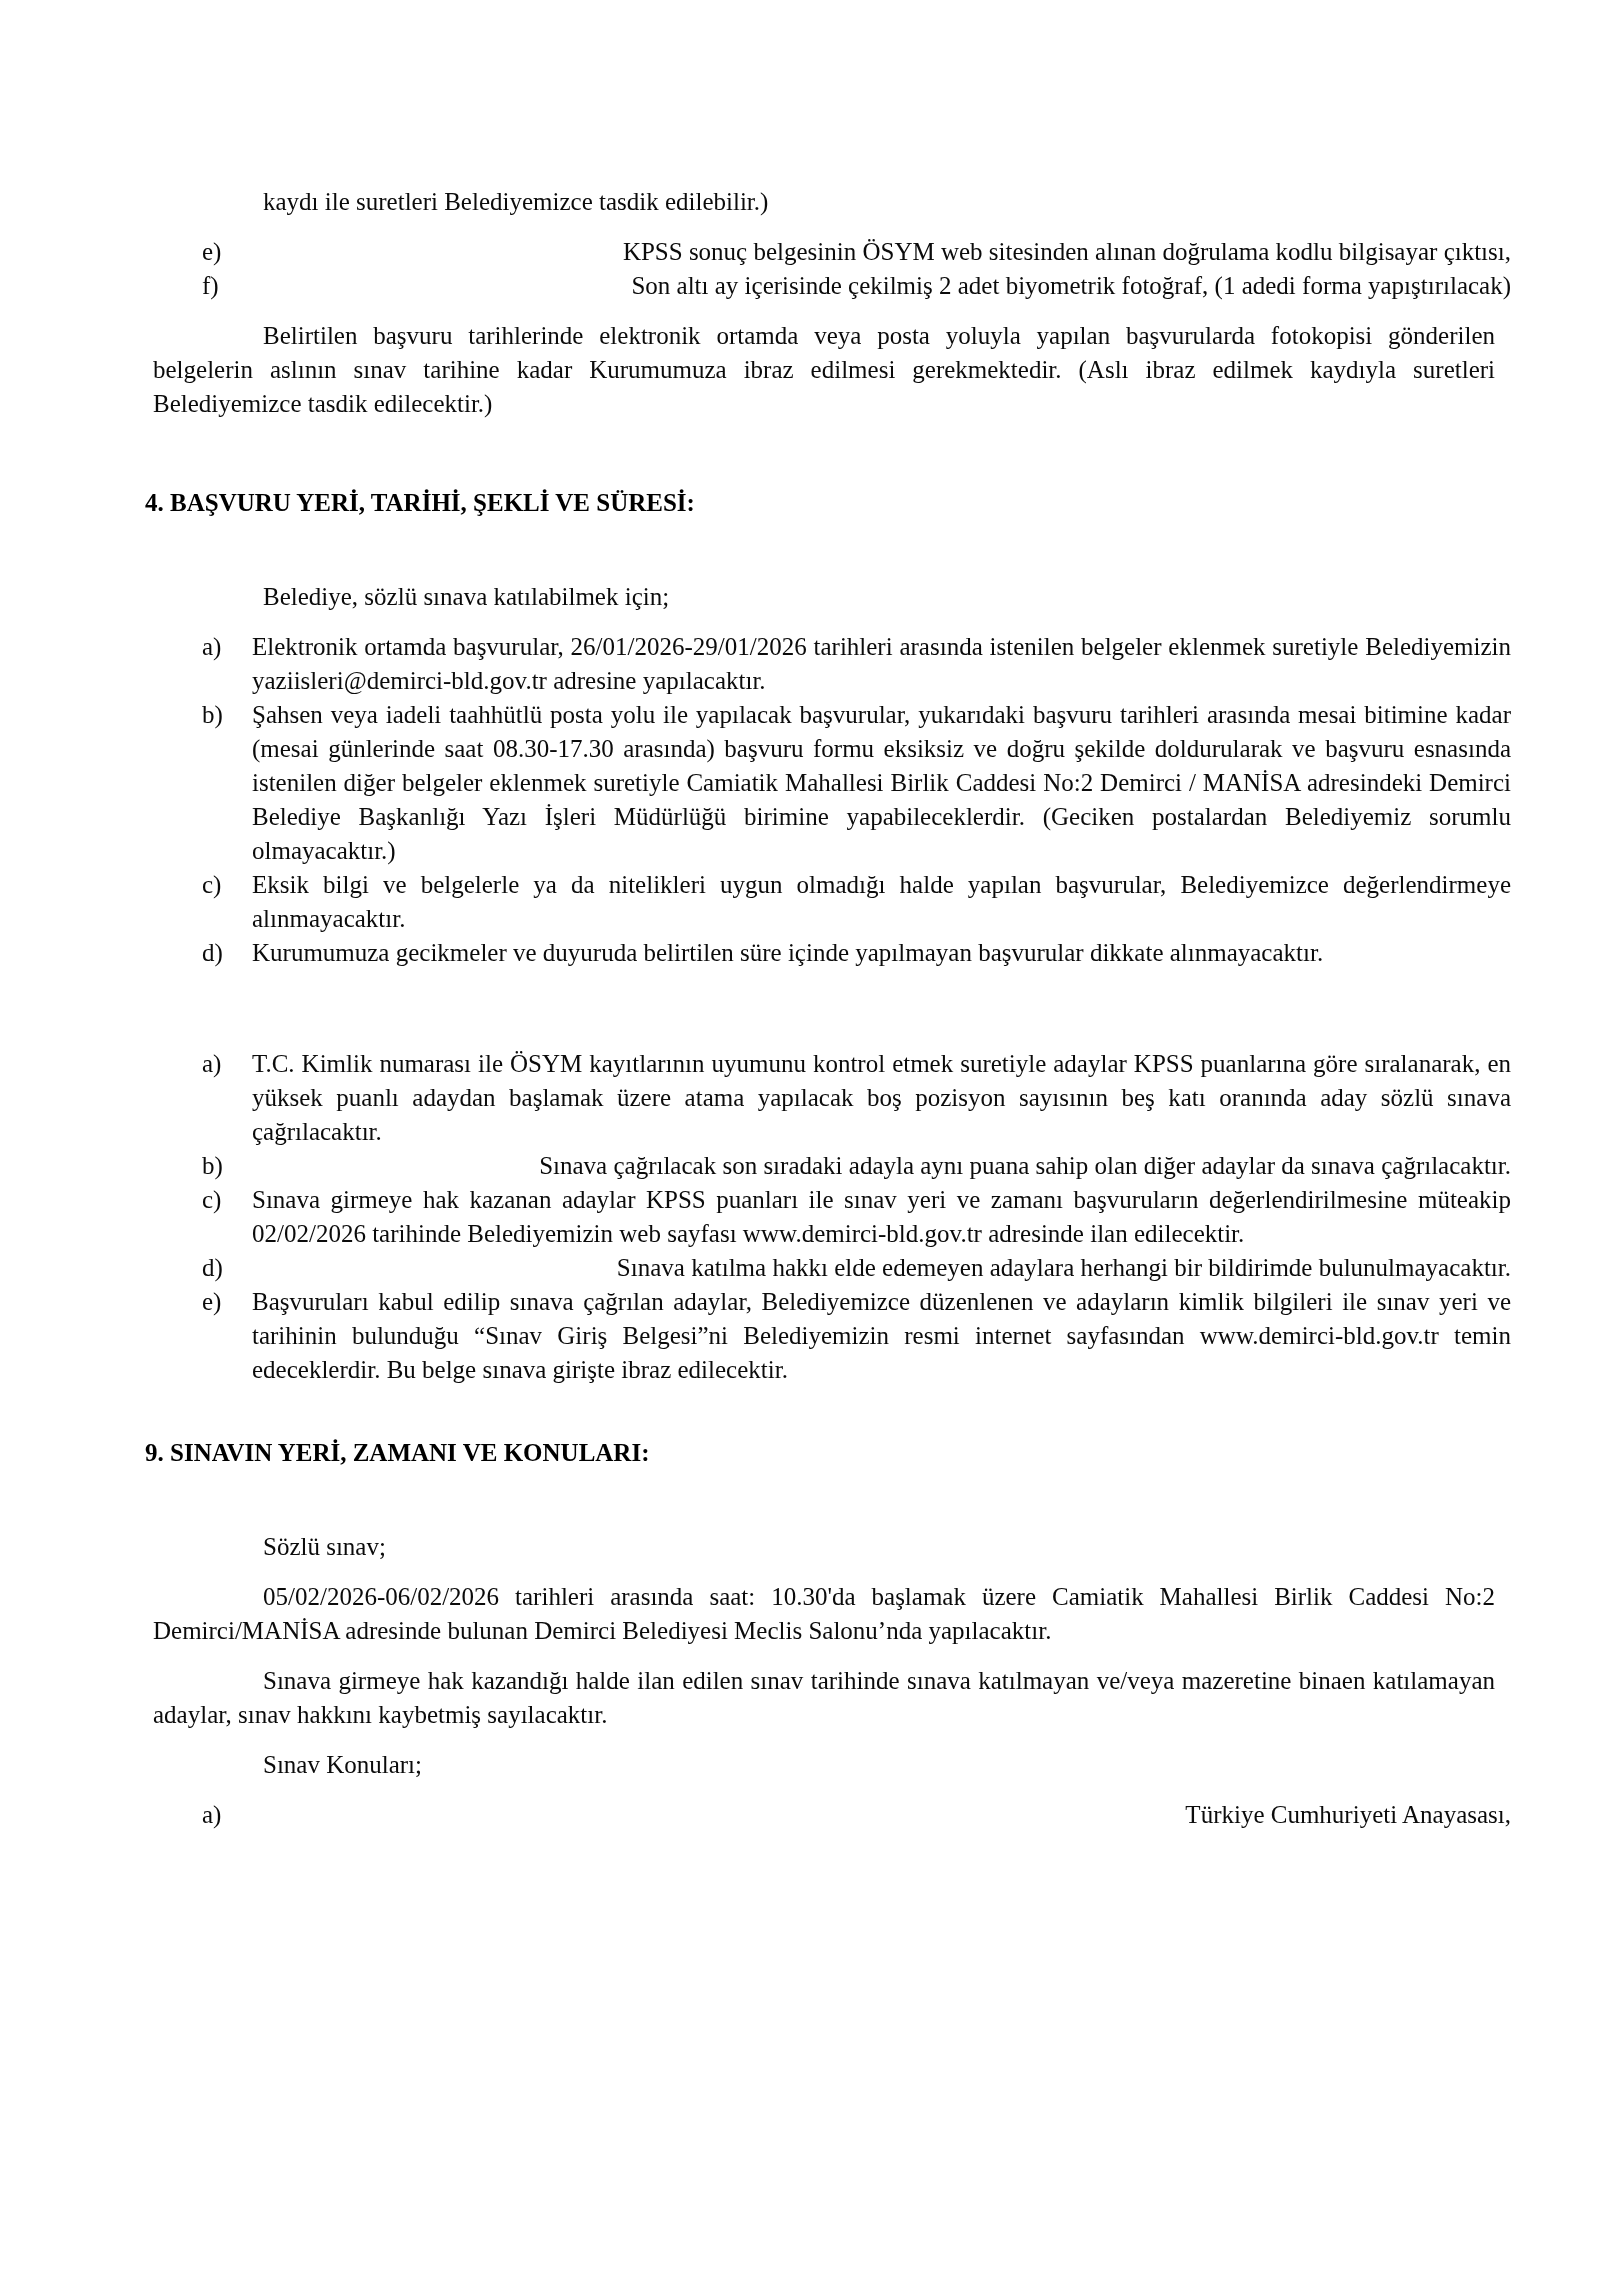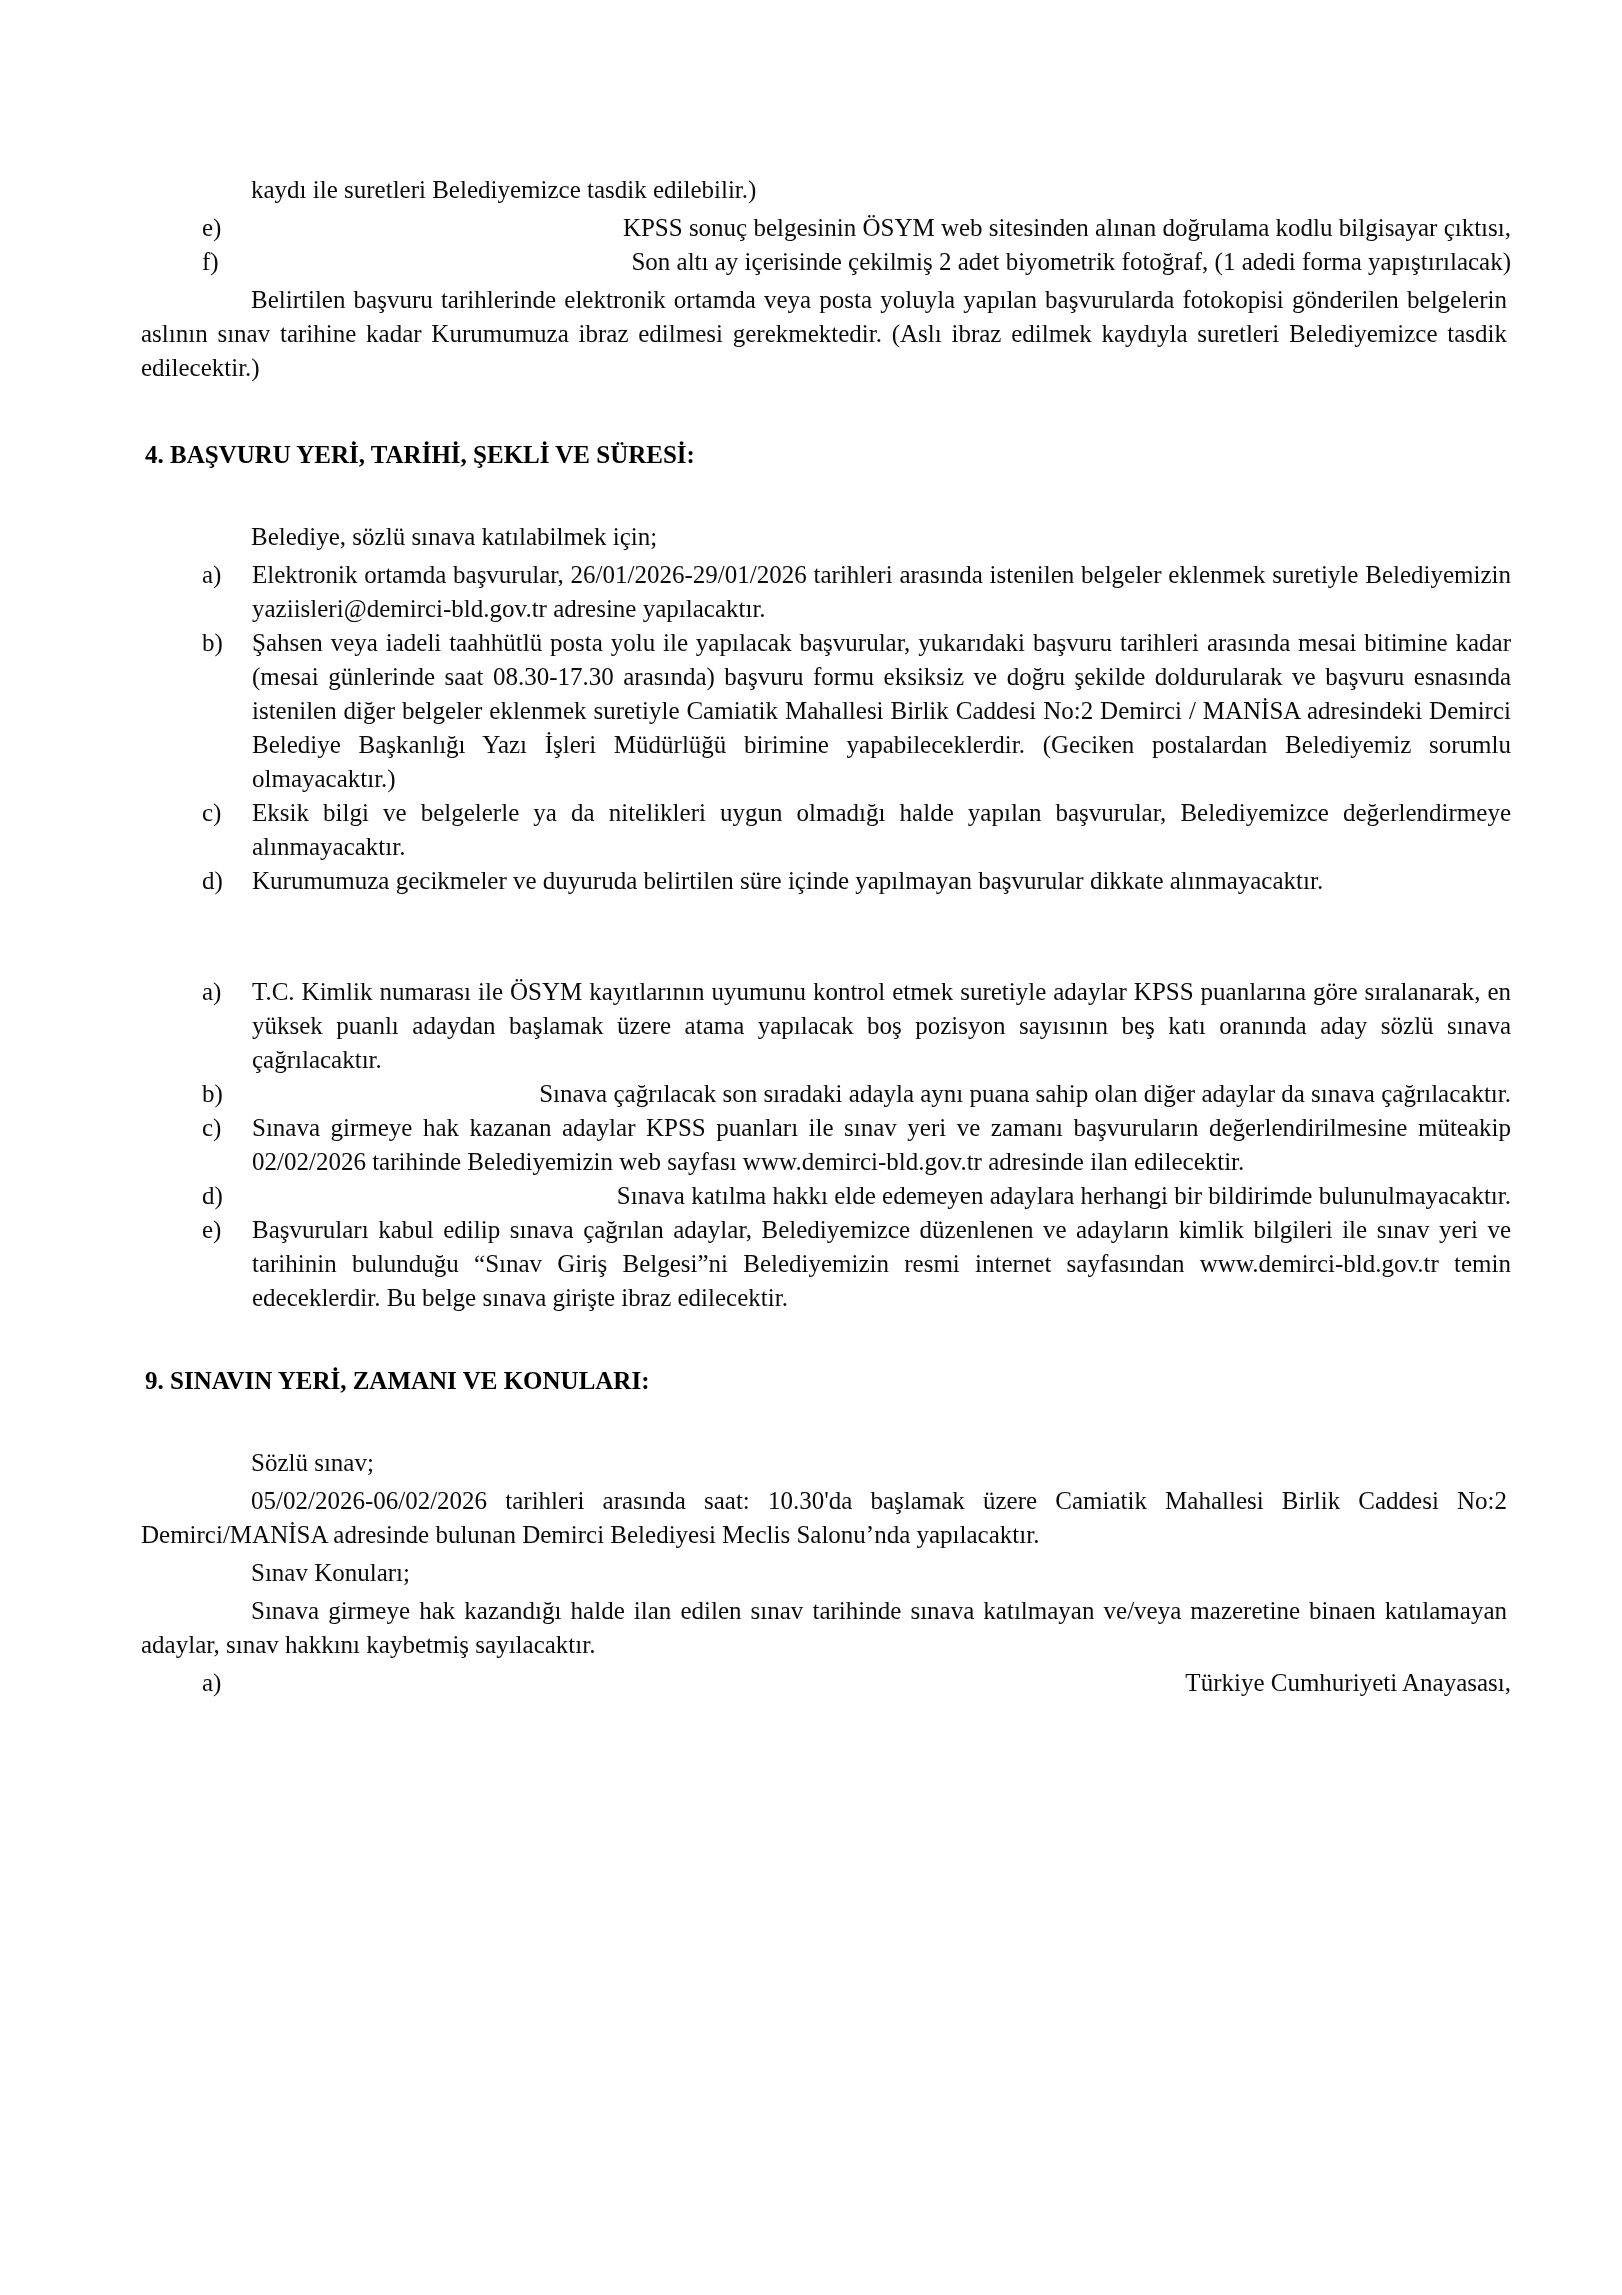--- a/index.html
+++ b/index.html
@@ -27,21 +27,21 @@
     font-family: "Liberation Serif", "DejaVu Serif", serif;
     font-size: 25px;
     line-height: 34px;
     color: #0b0b0b;
     text-align: justify;
     text-justify: inter-word;
     hyphens: none;
     -webkit-hyphens: none;
   }
   p.para-indent {
-    margin: 4px;
+    margin: 16px;
     text-indent: 110px;
   }
   
   h2.sec-heading {
     margin: 8px;
     font-family: "Liberation Serif", "DejaVu Serif", serif;
     font-weight: bold;
     font-size: 25px;
     line-height: 34px;
     color: #000000;
@@ -164,23 +164,23 @@
 
     <h2 class="sec-heading">9. SINAVIN YERİ, ZAMANI VE KONULARI:</h2>
 
     <div class="gap-md"></div>
 
     <p class="para-indent single-line">Sözlü sınav;</p>
 
     <p class="para-indent">05/02/2026-06/02/2026 tarihleri arasında saat: 10.30'da başlamak üzere Camiatik Mahallesi Birlik Caddesi No:2 Demirci/MANİSA adresinde bulunan Demirci Belediyesi Meclis Salonu’nda yapılacaktır.</p>
 
 
+    <p class="para-indent">Sınava girmeye hak kazandığı halde ilan edilen sınav tarihinde sınava katılmayan ve/veya mazeretine binaen katılamayan adaylar, sınav hakkını kaybetmiş sayılacaktır.</p>
+
     <p class="para-indent single-line">Sınav Konuları;</p>
-
-    <p class="para-indent">Sınava girmeye hak kazandığı halde ilan edilen sınav tarihinde sınava katılmayan ve/veya mazeretine binaen katılamayan adaylar, sınav hakkını kaybetmiş sayılacaktır.</p>
 
     <ol class="alpha-list">
       <li class="single-line">
         <span class="marker">a)</span>
         <span class="li-text">Türkiye Cumhuriyeti Anayasası,</span>
       </li>
     </ol>
 
   </div>
 </div>

